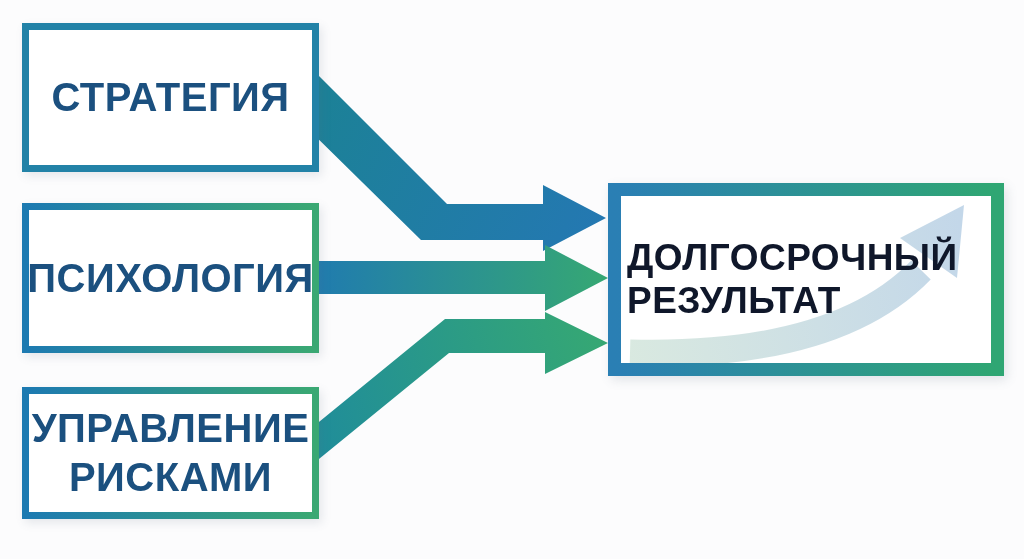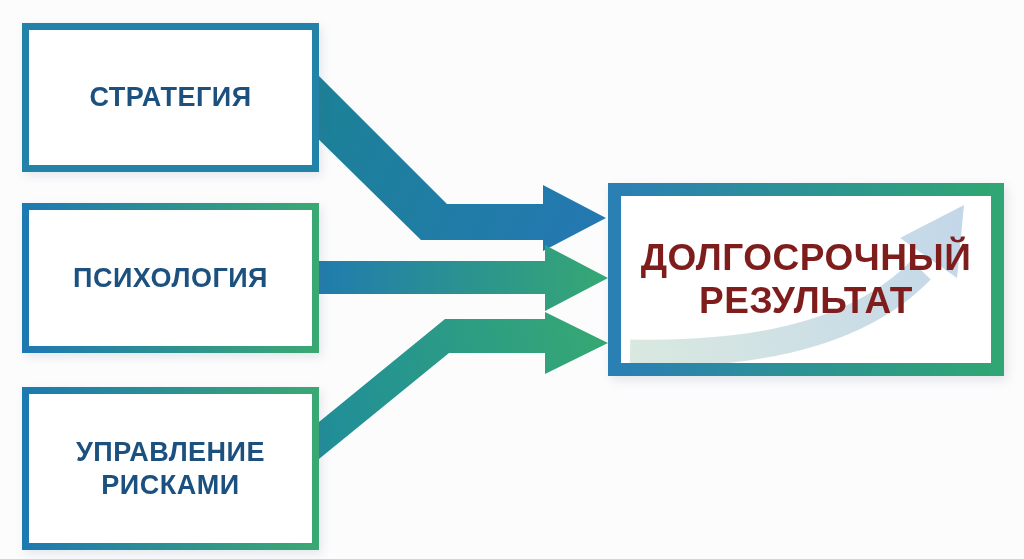--- a/index.html
+++ b/index.html
@@ -14,40 +14,40 @@
   .connectors{position:absolute;left:0;top:0;width:1024px;height:559px;z-index:1;}
 
   
   .ibox{
     position:absolute;left:22px;width:297px;box-sizing:border-box;
     background:#ffffff;z-index:2;
     display:flex;align-items:center;justify-content:center;text-align:center;
     box-shadow:3px 4px 9px rgba(90,105,125,0.14);
   }
   .ibox .label{
-    font-size:27px;font-weight:bold;letter-spacing:0.5px;line-height:1.22;
+    font-size:40px;font-weight:bold;letter-spacing:0.5px;line-height:1.22;
     color:#1b507f;padding:0 10px;
   }
   .box-strategy{top:23px;height:149px;border:7px solid #2282a7;}
   .box-psychology{top:203px;height:150px;border:7px solid;border-image:linear-gradient(to right,#1d7ab1,#3aa873) 1;justify-content:center;}
-  .box-risk{top:387px;height:163px;border:7px solid;border-image:linear-gradient(to right,#1d7ab1,#3aa873) 1;}
+  .box-risk{top:387px;height:132px;border:7px solid;border-image:linear-gradient(to right,#1d7ab1,#3aa873) 1;}
 
   
   .rbox{
     position:absolute;left:608px;top:183px;width:396px;height:193px;box-sizing:border-box;
     background:#ffffff;z-index:2;
     border:13px solid;border-image:linear-gradient(to right,#2a7fb4,#2fa673) 1;
     box-shadow:3px 4px 10px rgba(90,105,125,0.16);
   }
   .rbox .swoosh{position:absolute;left:0;top:0;width:370px;height:167px;}
   .rbox .rlabel{
     position:relative;z-index:2;width:100%;height:100%;
-    display:flex;align-items:center;justify-content:center;text-align:center;
+    display:flex;align-items:center;justify-content:center;text-align:left;
     font-size:37px;font-weight:bold;letter-spacing:0.5px;line-height:1.15;
-    color:#7f1d1d;padding:16px 6px;box-sizing:border-box;
+    color:#0f172a;padding:16px 6px;box-sizing:border-box;
   }
 </style>
 </head>
 <body>
 
 <div class="canvas">
 
   <svg class="connectors" viewBox="0 0 1024 559" xmlns="http://www.w3.org/2000/svg">
     <defs>
       <linearGradient id="gArrow1" gradientUnits="userSpaceOnUse" x1="303" y1="60" x2="608" y2="218">

